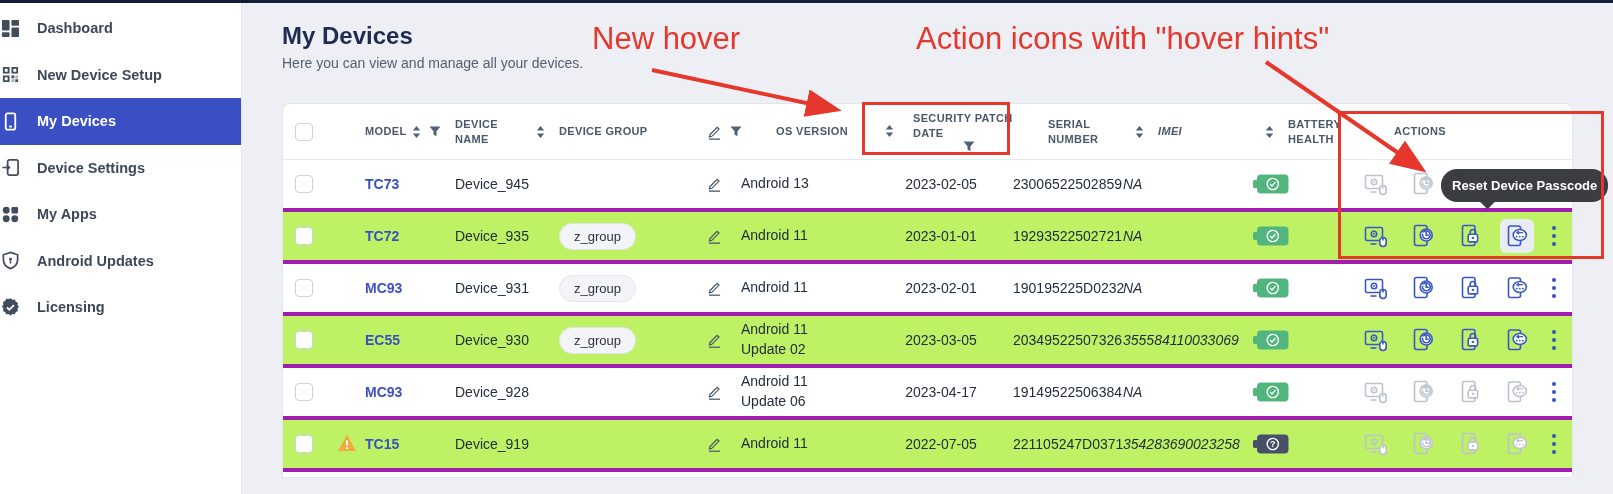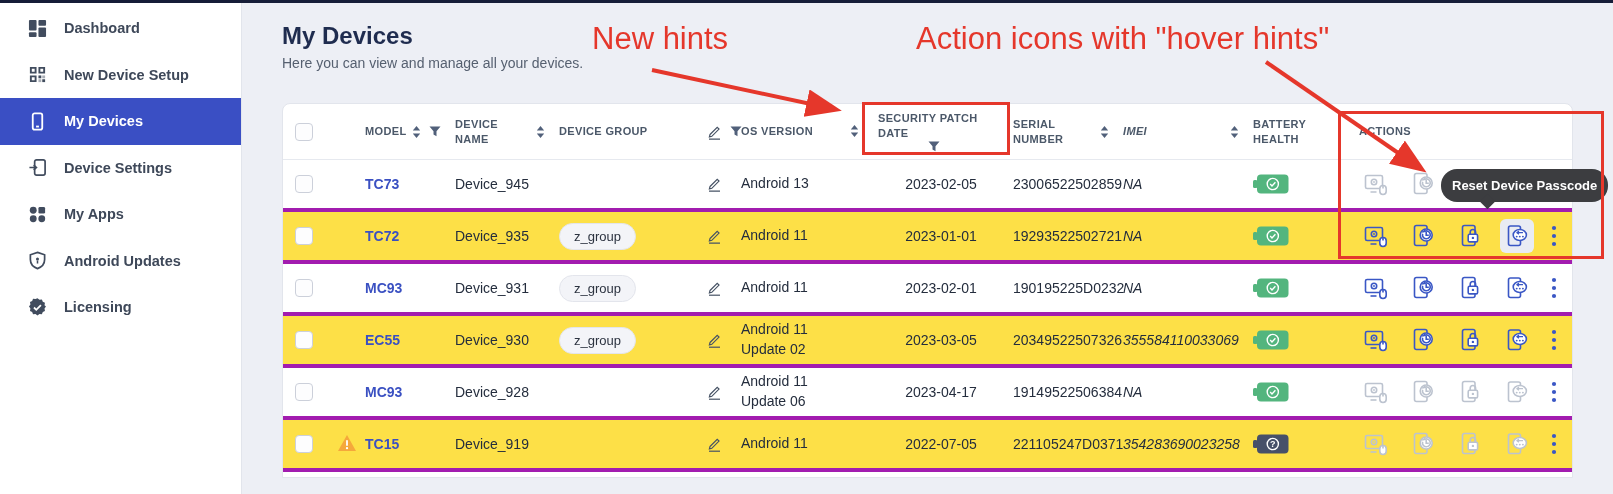--- a/index.html
+++ b/index.html
@@ -4,50 +4,50 @@
 <style>
   * { margin:0; padding:0; box-sizing:border-box; }
   html,body { width:1613px; height:494px; overflow:hidden;
     font-family:"Liberation Sans", sans-serif; background:#edeff5; }
 
   .topbar { position:absolute; left:0; top:0; width:1613px; height:3px; background:#161d38; z-index:5; }
 
   
   .sidebar { position:absolute; left:0; top:3px; bottom:0; width:242px; background:#ffffff;
     border-right:1px solid #e2e5ec; padding-top:2px; z-index:2; }
-  .nav-item { height:46.5px; display:flex; align-items:center; gap:17px; padding-left:27px;
+  .nav-item { height:46.5px; display:flex; align-items:center; gap:17px; 
     color:#3e4859; font-size:14.5px; font-weight:700; cursor:pointer; }
   .nav-item .nicon { width:20px; height:20px; display:flex; align-items:center; justify-content:center; color:#414c5e; flex:0 0 20px; }
   .nav-item.active { background:#3a4fc4; color:#ffffff; }
   .nav-item.active .nicon { color:#ffffff; }
 
   
   .main { position:absolute; left:243px; top:3px; right:0; bottom:0; }
   .page-title { position:absolute; left:39px; top:19px; font-size:24px; font-weight:700; color:#1f2c4f; }
   .page-subtitle { position:absolute; left:39px; top:52px; font-size:14px; color:#566070; }
 
   
   .card { position:absolute; left:282px; top:103px; width:1291px; height:375px; background:#fff;
     border:1px solid #e2e5ec; border-radius:8px 8px 0 0; overflow:hidden; }
   .thead { display:flex; align-items:center; height:56px; border-bottom:1px solid #e6e9ef; }
   .trow  { display:flex; align-items:center; height:52px; border-bottom:4px solid #a21caf; background:#fff; }
-  .trow.alt { background:#fde047; }
+  .trow.alt { background:#bef264; }
   .cell { display:flex; align-items:center; font-size:14px; color:#242d3d; }
   .hcell { display:flex; align-items:center; justify-content:space-between; padding-right:14px;
     font-size:11px; font-weight:700; color:#4b5869; letter-spacing:.35px; line-height:1.35; }
   .hlabel { display:block; }
   .hicons { display:flex; align-items:center; gap:8px; }
 
   .c-sel{width:46px; padding-left:12px;} .c-warn{width:36px; justify-content:center;}
   .c-model{width:90px;} .c-name{width:104px;} .c-group{width:148px;} .c-edit{width:34px;}
   .c-os{width:128px; padding-right:34px; line-height:1.4;} .c-patch{width:144px;flex-direction:column;}
   .c-serial{width:110px;} .c-imei{width:130px;font-style:italic;} .c-batt{width:100px;} .c-actions{flex:1; padding-left:6px;}
   .hcell.c-name .hlabel{max-width:50px;} .hcell.c-serial .hlabel{max-width:60px;}
   .hcell.c-patch .hlabel{max-width:112px;} .hcell.c-batt .hlabel{max-width:62px;}
-  .hcell.c-os{padding-right:10px;}
+  .hcell.c-os{padding-right:10px;margin-left:35px;}
 
   .checkbox { width:18px; height:18px; border:1.5px solid #ccd0da; border-radius:4px; background:#fdfdfe; display:inline-block; }
   .model-link { color:#3a50c2; font-weight:700; text-decoration:none; font-size:14px; cursor:pointer; }
   .chip { background:#f3f4f8; border:1px solid #e3e5ec; border-radius:15px; padding:5px 14px; font-size:13px; color:#2c3340; }
   .pencil { color:#465264; display:flex; cursor:pointer; }
   .sorticon, .funnel { color:#51607a; display:flex; cursor:pointer; }
 
   .battery { display:flex; }
   .batt-good  .bbody{ fill:#53b57e; } .batt-good .q { display:none; }
   .batt-unknown .bbody{ fill:#475069; } .batt-unknown .chk { display:none; }
@@ -857,21 +857,21 @@
           </span>
         </span>
       </span>
     </div>
   </div>
     </div>
 </div>
 
 <div class="tooltip">Reset Device Passcode</div>
 
-<div class="ann ann-new">New hints</div>
+<div class="ann ann-new">New hover</div>
 <div class="ann ann-hover">Action icons with "hover hints"</div>
 <div class="redbox redbox-patch"></div>
 <div class="redbox redbox-actions"></div>
 <svg class="arrows">
   <defs>
     <marker id="ah" markerWidth="9" markerHeight="8" refX="7" refY="3.5" orient="auto">
       <polygon points="0 0, 9 3.5, 0 7" fill="#e5372b"></polygon>
     </marker>
   </defs>
   <line x1="652" y1="70" x2="834" y2="109" stroke="#e5372b" stroke-width="4" marker-end="url(#ah)"></line>

